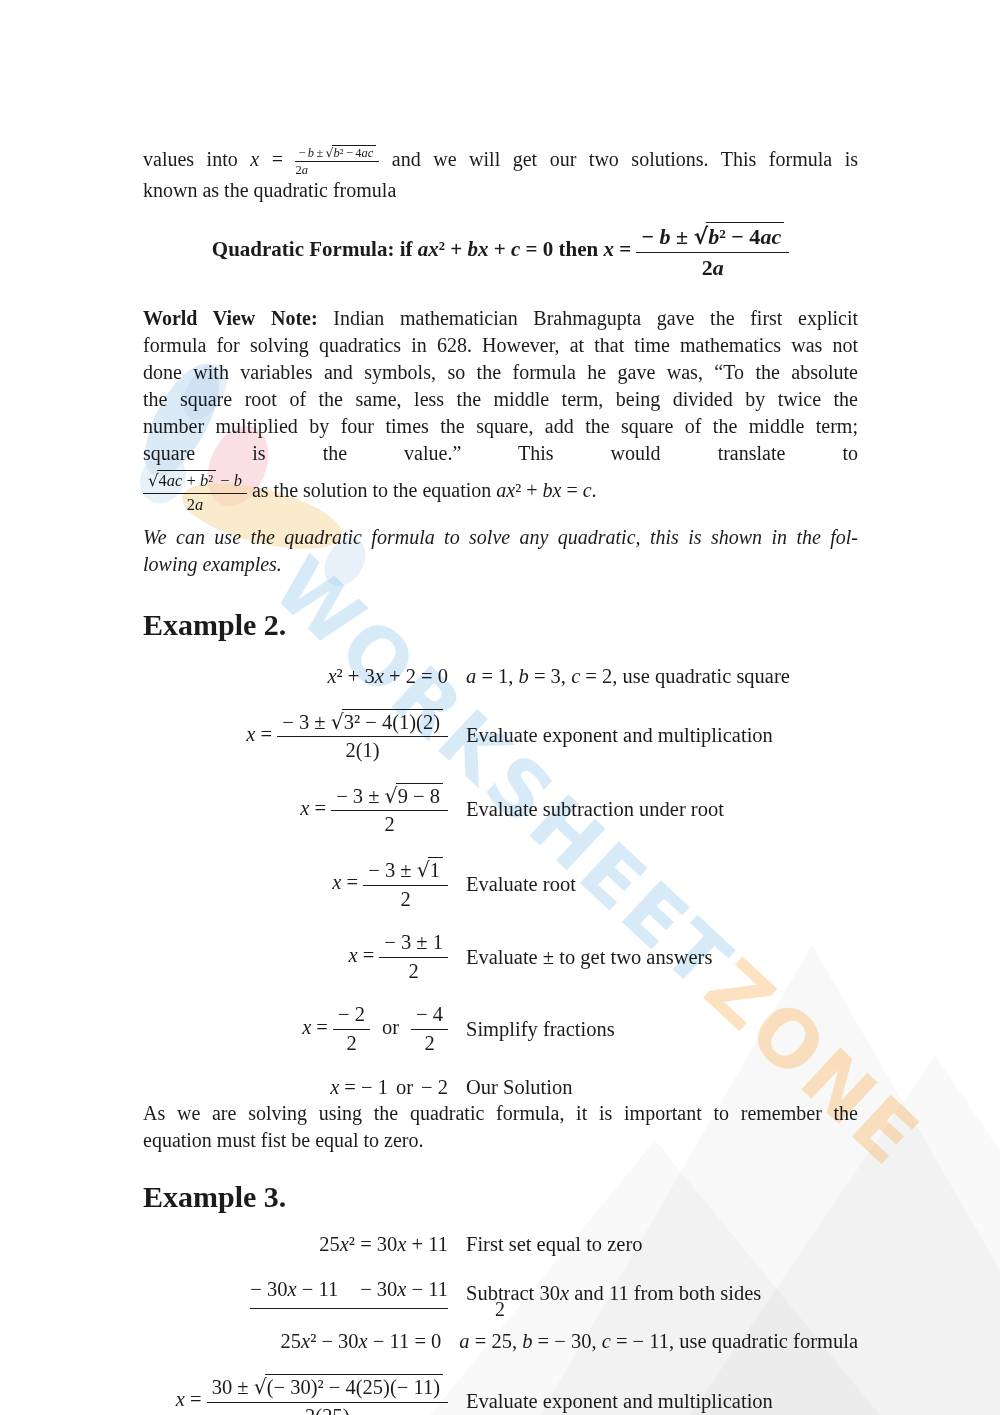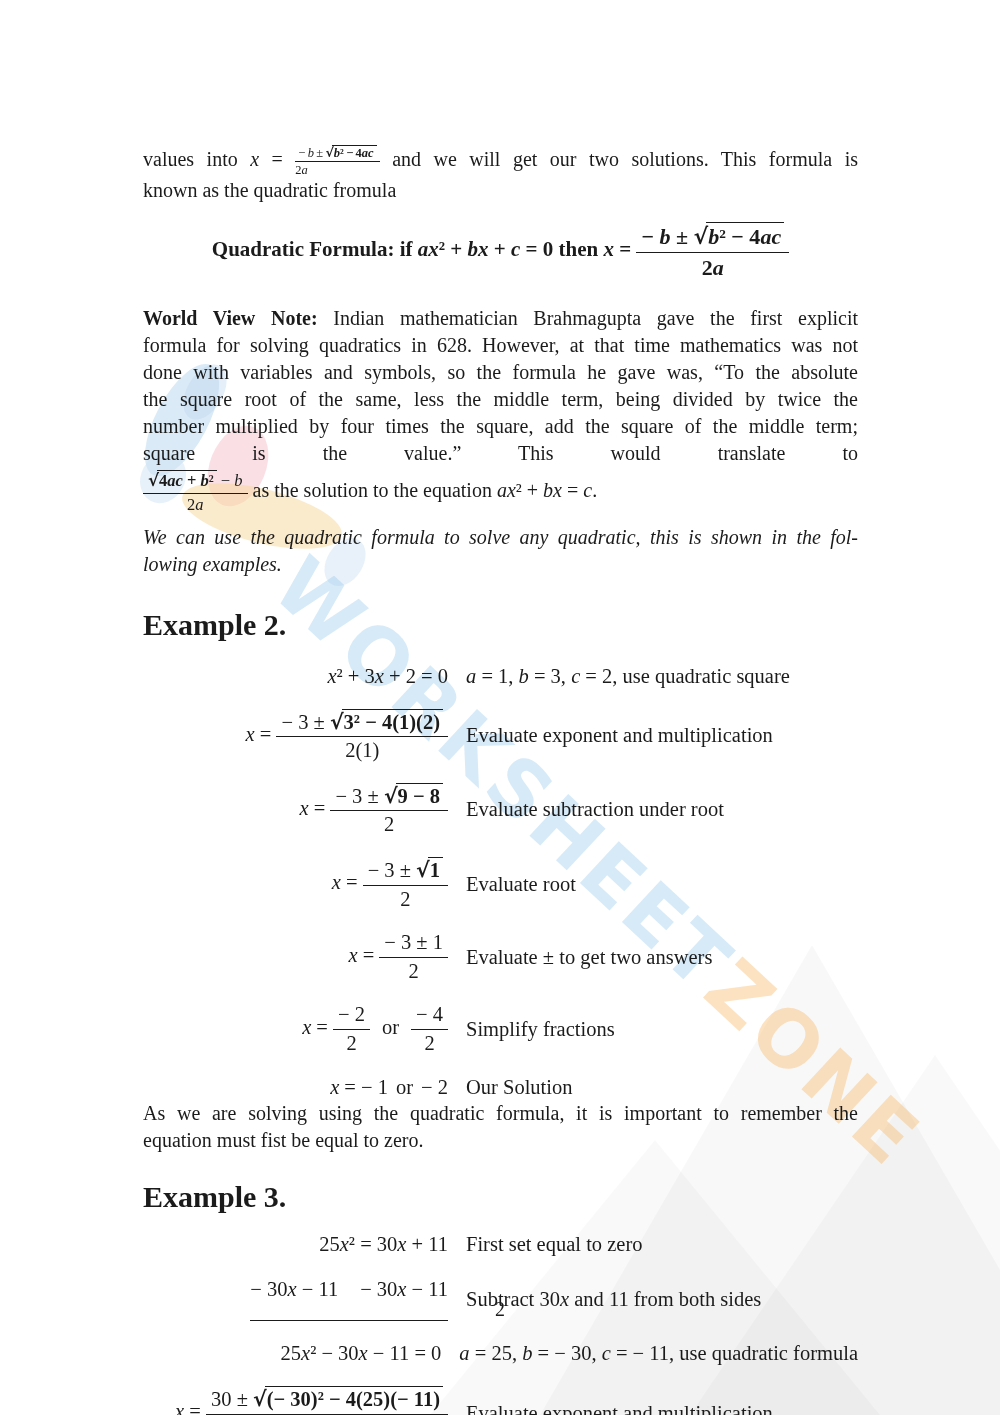--- a/index.html
+++ b/index.html
@@ -25,42 +25,42 @@
   .it{font-style:italic;}
   
   .frac{display:inline-block;vertical-align:middle;text-align:center;line-height:1.15;}
   .frac .num{display:block;padding:0 5px 2px 5px;border-bottom:1.5px solid #1b1b1b;white-space:nowrap;}
   .frac .den{display:block;padding-top:2px;white-space:nowrap;}
   .frac.sm{font-size:12.5px;line-height:1.05;}
   .frac.sm .num{border-bottom-width:1px;padding:0 3px 1px 3px;}
   .frac.md{font-size:16.5px;}
   .frac.lg{font-size:22px;}
   
-  .sqrt{white-space:nowrap;font-weight:bold;}
+  .sqrt{white-space:nowrap;}
   .sqrt .rsym{font-family:"DejaVu Sans",sans-serif;font-style:normal;line-height:1;}
   .sqrt .rad{display:inline-block;border-top:1.4px solid currentColor;padding:1px 3px 0 2px;margin-left:-2px;}
   
   .qf{margin-top:18px;text-align:center;font-weight:bold;font-size:21px;}
   .qf .frac .num{border-bottom-width:1.8px;}
   
   .wvn{margin-top:25px;}
   .wvn-formula{margin-top:3px;text-align:left;line-height:1.2;}
   .para2{margin-top:9px;font-style:italic;}
   .para3{}
   
   .exh{font-weight:bold;font-size:30px;line-height:26px;}
   .exh.h2{margin-top:34px;}
   .exh.h3{margin-top:30px;}
   .ex{display:flex;flex-direction:column;gap:20px;font-size:20.5px;}
   .ex.e2{margin-top:26px;}
   .ex.e3{margin-top:22px;}
   .exrow{display:flex;align-items:center;}
   .eqcol{width:305px;text-align:right;line-height:1.22;white-space:nowrap;}
   .notecol{padding-left:18px;white-space:nowrap;font-size:20.5px;}
-  .ublock{display:inline-block;border-bottom:1.5px solid #1b1b1b;padding-bottom:18px;}
+  .ublock{display:inline-block;border-bottom:1.5px solid #1b1b1b;padding-bottom:6px;}
   .gap{display:inline-block;}
   .pagenum{position:absolute;left:0;right:0;top:1298px;text-align:center;font-size:20px;z-index:2;}
 </style>
 </head>
 <body>
 
 <div class="page">
 
   <svg class="wm-layer" viewBox="0 0 1000 1415" xmlns="http://www.w3.org/2000/svg">
     <ellipse cx="182" cy="420" rx="26" ry="62" transform="rotate(28 182 420)" fill="#bcd8ef" opacity="0.55"></ellipse>

